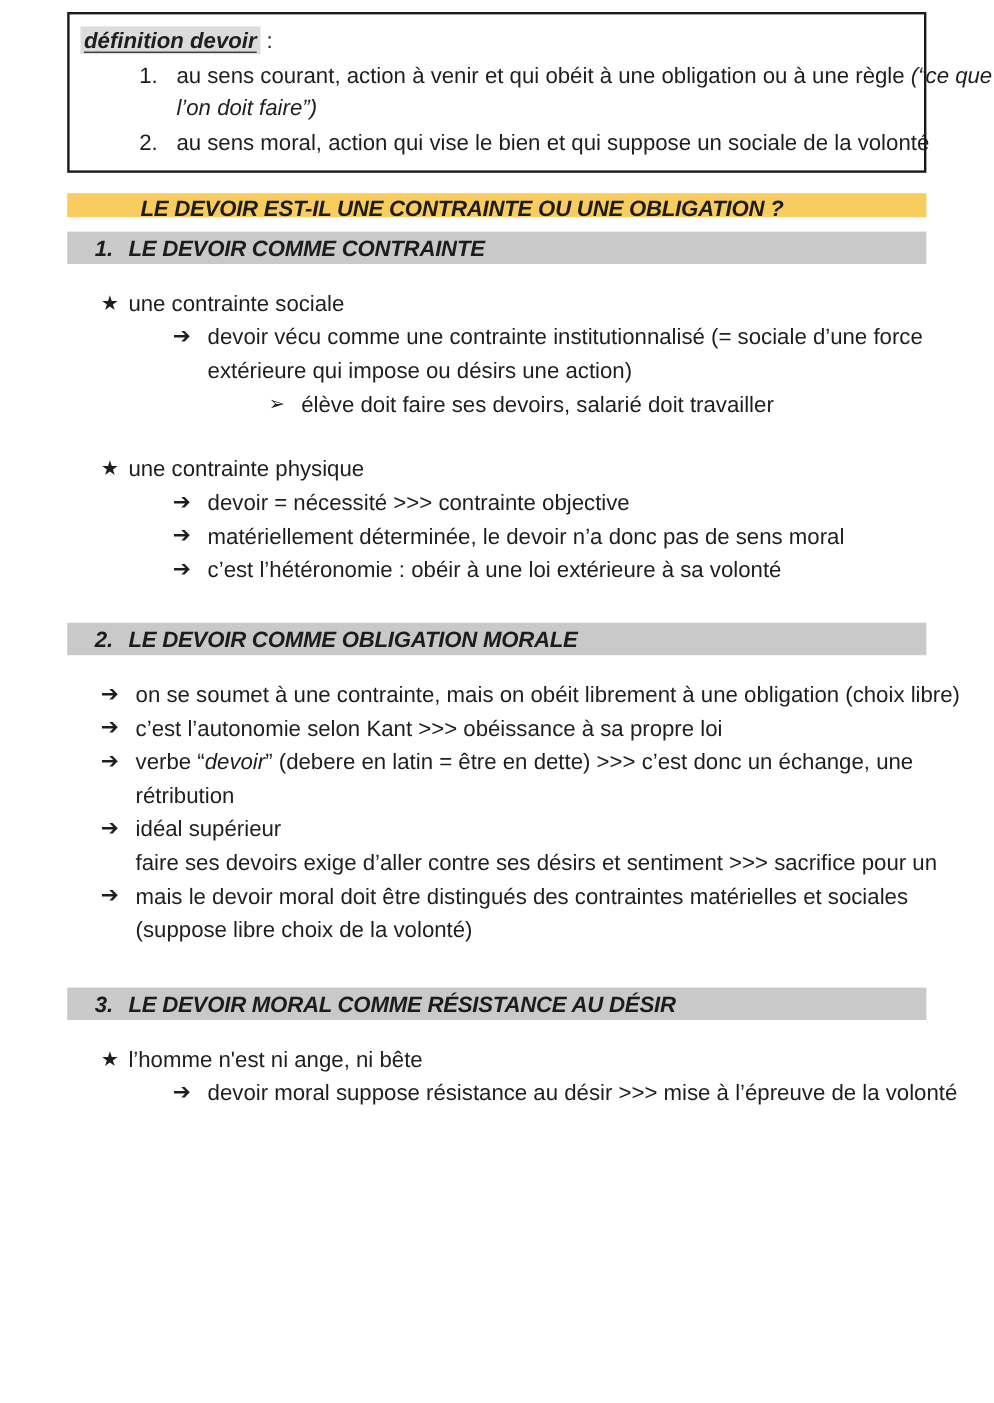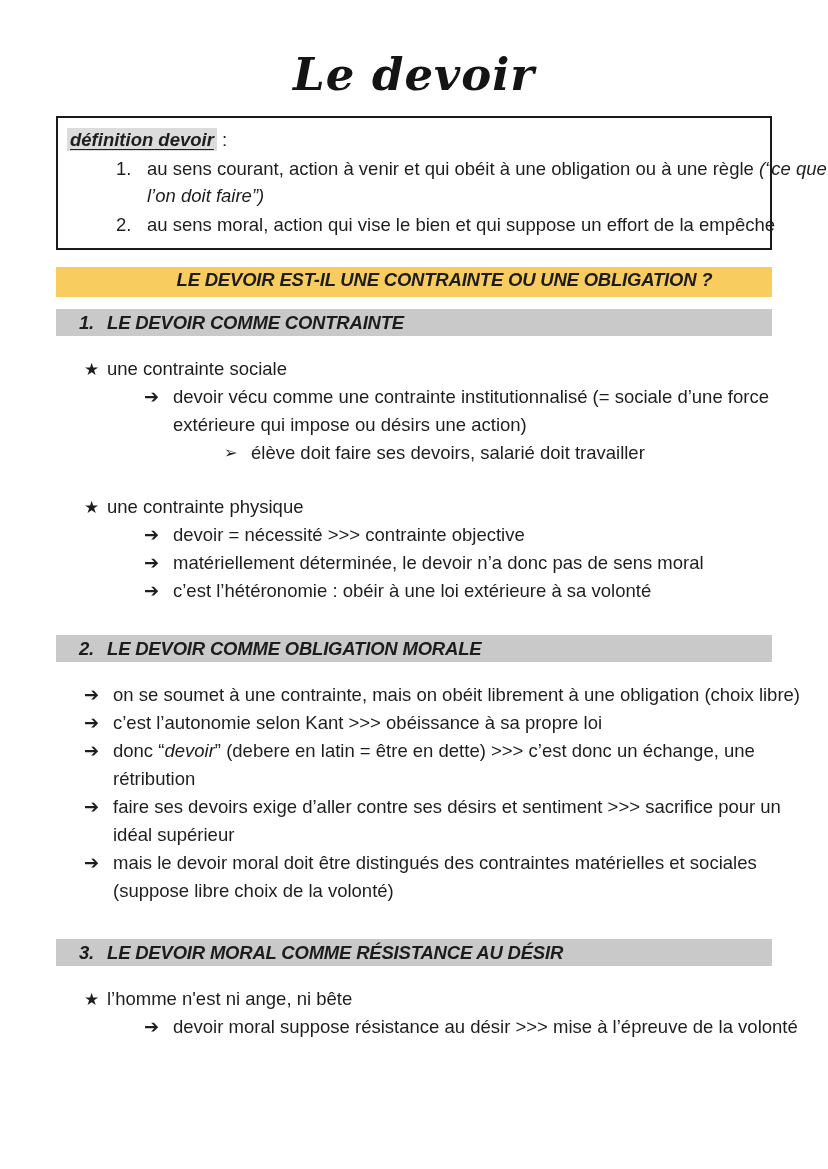--- a/index.html
+++ b/index.html
@@ -34,24 +34,23 @@
   }
   .defcolon{white-space:pre;}
   .defitem{display:flex;padding-left:49px;margin-top:1px;}
   .defnum{flex:none;width:31px;}
   .lines{flex:1;min-width:0;}
   .tline{white-space:pre;}
 
   
   .qhead{
     margin-top:17px;background:var(--yellow);
-    height:30px;line-height:26px;padding-left:61px;
+    height:20px;line-height:26px;padding-left:61px;
     font-style:italic;font-weight:700;font-size:18.5px;letter-spacing:-0.2px;
     color:#1c1c1c;
-    text-align:center;
   }
 
   
   .shead{
     background:var(--gray);height:27px;line-height:27px;
     padding-left:23px;display:flex;
     font-style:italic;font-weight:700;font-size:18.5px;letter-spacing:-0.2px;
     color:#1c1c1c;
   }
   section:nth-child(1) .shead{margin-top:12px;}
@@ -72,38 +71,37 @@
   .bullet.subarrow{width:27px;font-size:16px;}
   .b{font-weight:400;}
   .i{font-style:italic;}
 </style>
 </head>
 <body>
 
 <div class="page">
   <div class="content">
 
-    <div class="title">Le devoir</div>
 
     <div class="defbox">
       <div>
         <span class="deflabel">définition devoir</span><span class="defcolon"> :</span>
       </div>
       <div id="def-items">
           <div class="defitem">
             <span class="defnum">1.</span>
             <div class="lines">
               <div class="tline"><span>au sens </span><span class="b ">courant</span><span>, action à venir et qui obéit à une </span><span class="b ">obligation</span><span> ou à une </span><span class="b ">règle</span><span> </span><span class="i">(“ce que</span></div>
               <div class="tline"><span class="i">l’on doit faire”)</span></div>
             </div>
           </div>
           <div class="defitem">
             <span class="defnum">2.</span>
             <div class="lines">
-              <div class="tline"><span>au sens </span><span class="b ">moral</span><span>, action qui </span><span class="b ">vise le bien</span><span> et qui suppose un </span><span class="b ">effort de la empêche</span></div>
+              <div class="tline"><span>au sens </span><span class="b ">moral</span><span>, action qui </span><span class="b ">vise le bien</span><span> et qui suppose un </span><span class="b ">sociale de la volonté</span></div>
             </div>
           </div>
         </div>
     </div>
 
     <div class="qhead">LE DEVOIR EST-IL UNE CONTRAINTE OU UNE OBLIGATION ?</div>
 
     <div id="sections">
         <section>
           <div class="shead">
@@ -167,29 +165,29 @@
           </div>
           <div class="block lvl0">
             <span class="bullet arrow">➔</span>
             <div class="lines">
               <div class="tline"><span>c’est </span><span class="b ">l’autonomie</span><span> selon Kant &gt;&gt;&gt; obéissance à sa propre loi</span></div>
             </div>
           </div>
           <div class="block lvl0">
             <span class="bullet arrow">➔</span>
             <div class="lines">
-              <div class="tline"><span>donc </span><span class="b ">“</span><span class="b i">devoir</span><span class="b ">”</span><span> (</span><span class="b ">debere</span><span> en latin = être en dette) &gt;&gt;&gt; c’est donc un échange, une</span></div>
+              <div class="tline"><span>verbe </span><span class="b ">“</span><span class="b i">devoir</span><span class="b ">”</span><span> (</span><span class="b ">debere</span><span> en latin = être en dette) &gt;&gt;&gt; c’est donc un échange, une</span></div>
               <div class="tline"><span class="b ">rétribution</span></div>
             </div>
           </div>
           <div class="block lvl0">
             <span class="bullet arrow">➔</span>
             <div class="lines">
+              <div class="tline"><span>idéal supérieur</span></div>
               <div class="tline"><span>faire ses devoirs exige d’aller </span><span class="b ">contre ses désirs et sentiment</span><span> &gt;&gt;&gt; sacrifice pour un</span></div>
-              <div class="tline"><span>idéal supérieur</span></div>
             </div>
           </div>
           <div class="block lvl0">
             <span class="bullet arrow">➔</span>
             <div class="lines">
               <div class="tline"><span>mais le devoir moral doit être distingués des contraintes matérielles et sociales</span></div>
               <div class="tline"><span>(suppose libre choix de la volonté)</span></div>
             </div>
           </div>
         </section>

